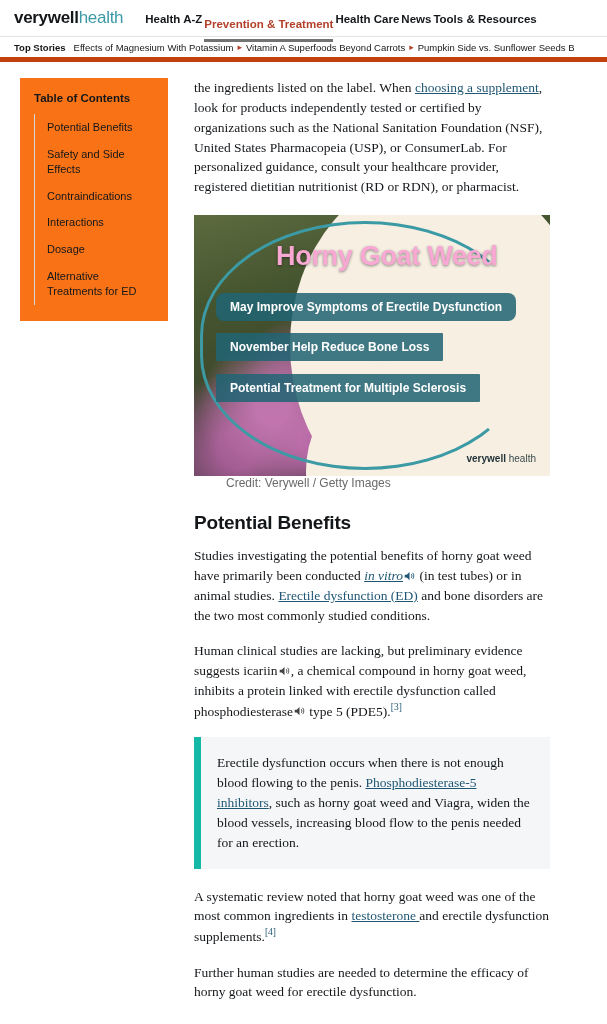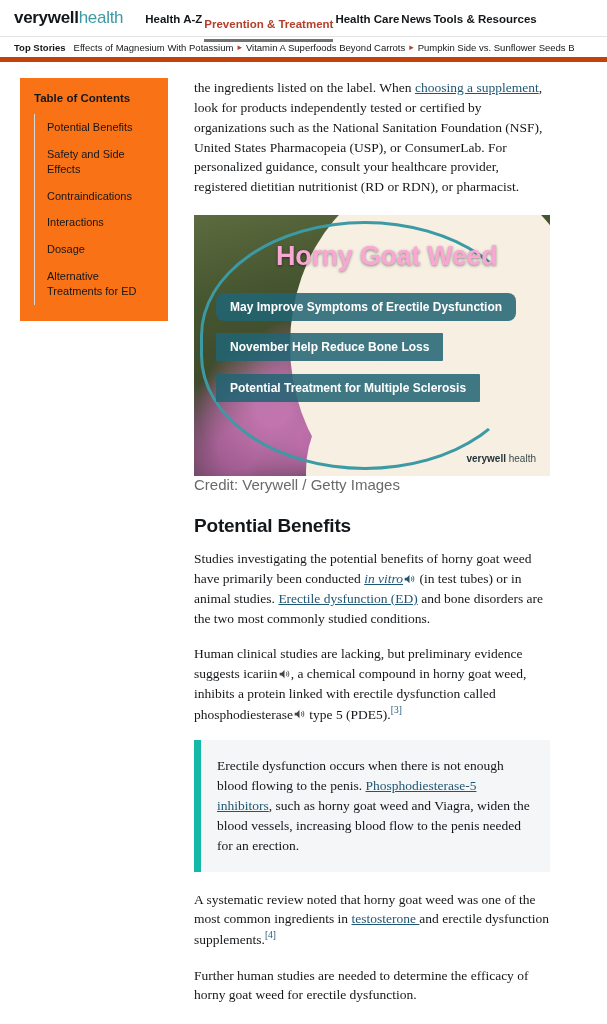--- a/index.html
+++ b/index.html
@@ -230,23 +230,24 @@
     position: absolute;
     right: 14px; bottom: 12px;
     font-family: "Liberation Sans", sans-serif;
     font-size: 10px;
     color: #3a4a4d;
     white-space: nowrap;
   }
   .card .brandmark b { color: #24343a; }
   figcaption {
     font-family: "Liberation Sans", sans-serif;
-    font-size: 15px;
+    font-size: 12px;
     color: #6a6a6a;
     margin-bottom: 22px;
+    margin-left: 32px;
   }
 
   
   .callout {
     background: #f4f6f7;
     border-left: 7px solid #14b8a6;
     padding: 16px 16px 2px 16px;
     margin: 0 0 18px 0;
   }
   .callout p { margin-bottom: 14px; }

